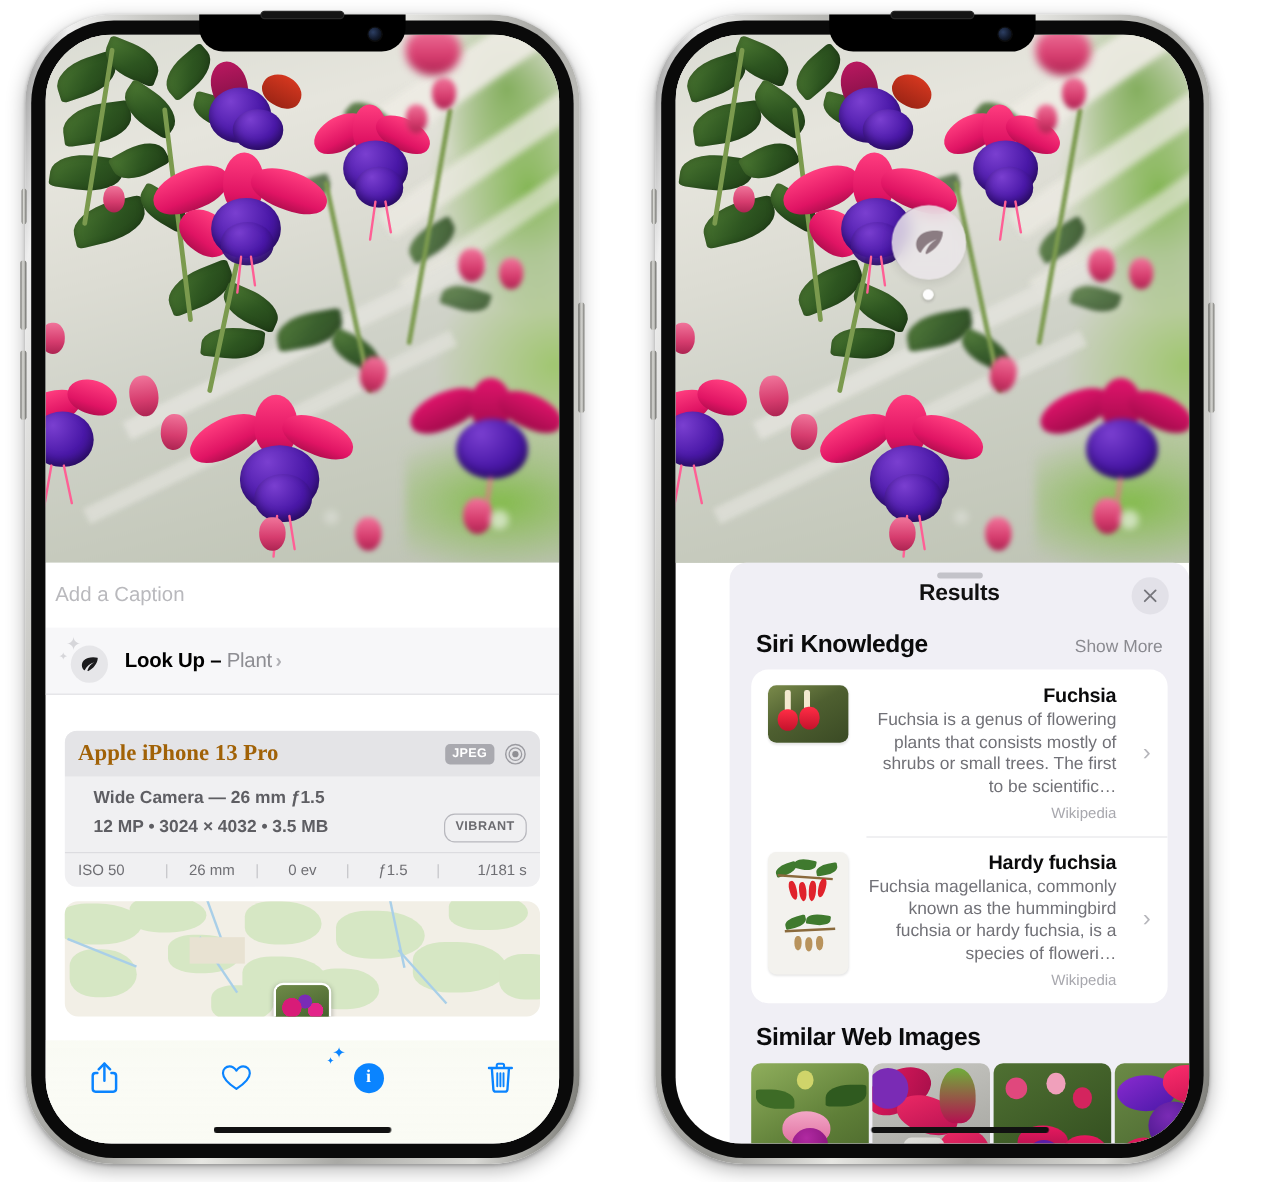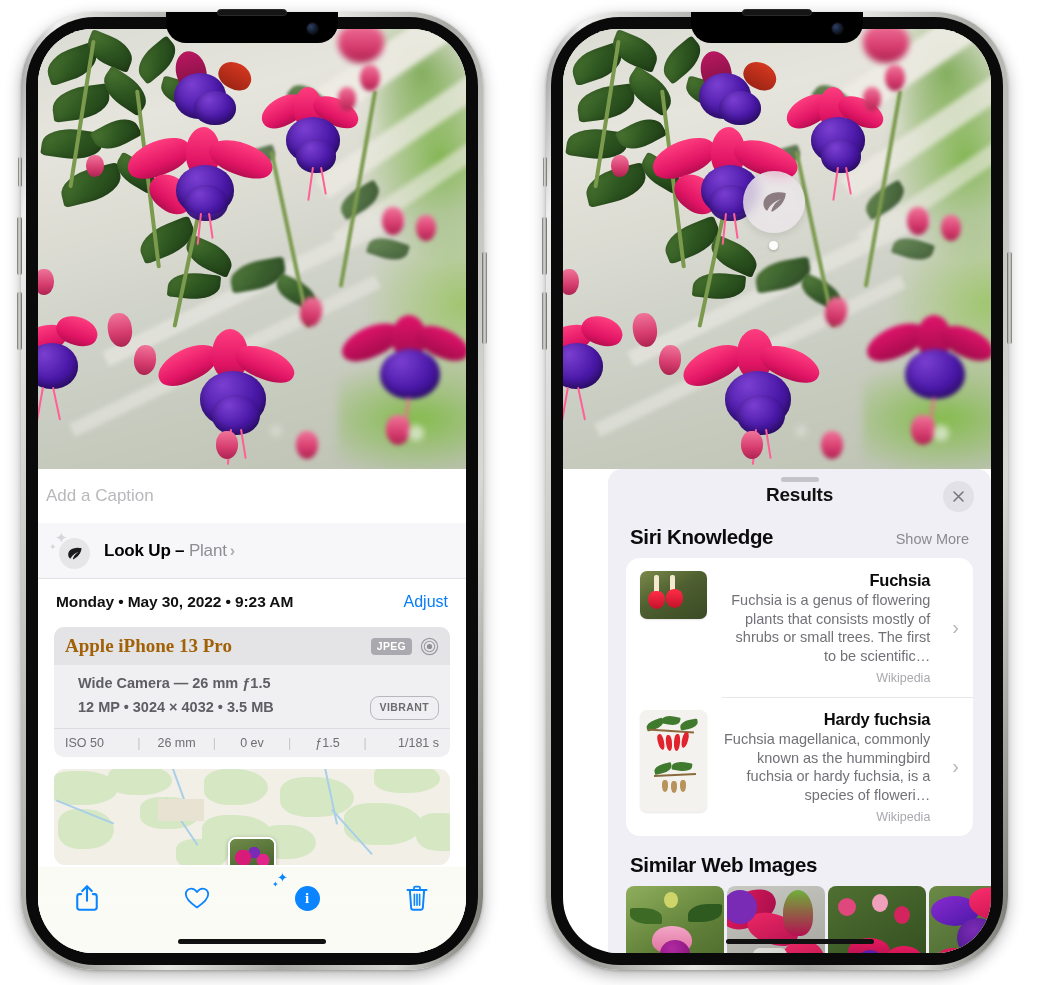--- a/index.html
+++ b/index.html
@@ -472,24 +472,20 @@
                 </svg>
             </div>
           </div>
           <div class="lookup-text">
             <span>Look Up –</span>
             <span class="sub">Plant</span><span class="chev">›</span>
           </div>
         </div>
 
         <div class="datetime-block">
-          <div class="dt-line">
-            <div class="dt-text">Monday • May 30, 2022 • 9:23 AM</div>
-            <div class="adjust">Adjust</div>
-          </div>
         </div>
 
         <div class="meta-card">
           <div class="meta-head">
             <div class="meta-device">Apple iPhone 13 Pro</div>
             <div class="meta-head-right">
               <div class="pill-jpeg">JPEG</div>
               <svg class="raw-ring" viewBox="0 0 24 24">
                 <circle cx="12" cy="12" r="10.2" fill="none" stroke="#9a9aa0" stroke-width="1.5"></circle>
                 <circle cx="12" cy="12" r="6.6" fill="none" stroke="#9a9aa0" stroke-width="1.3"></circle>

